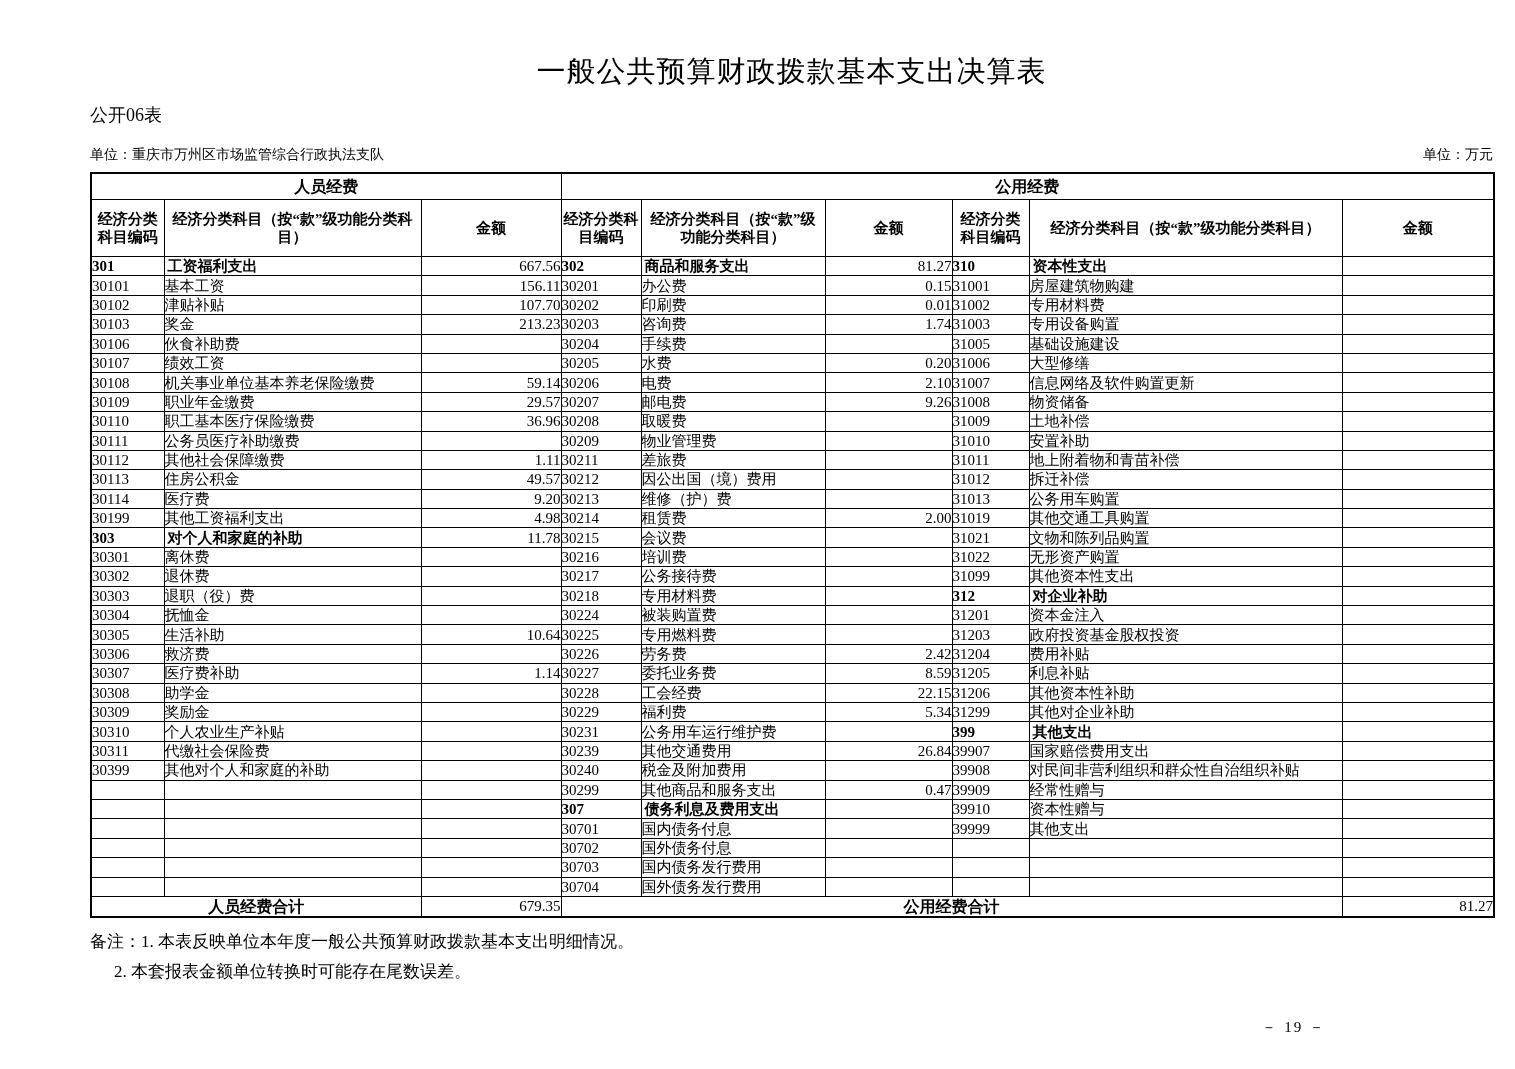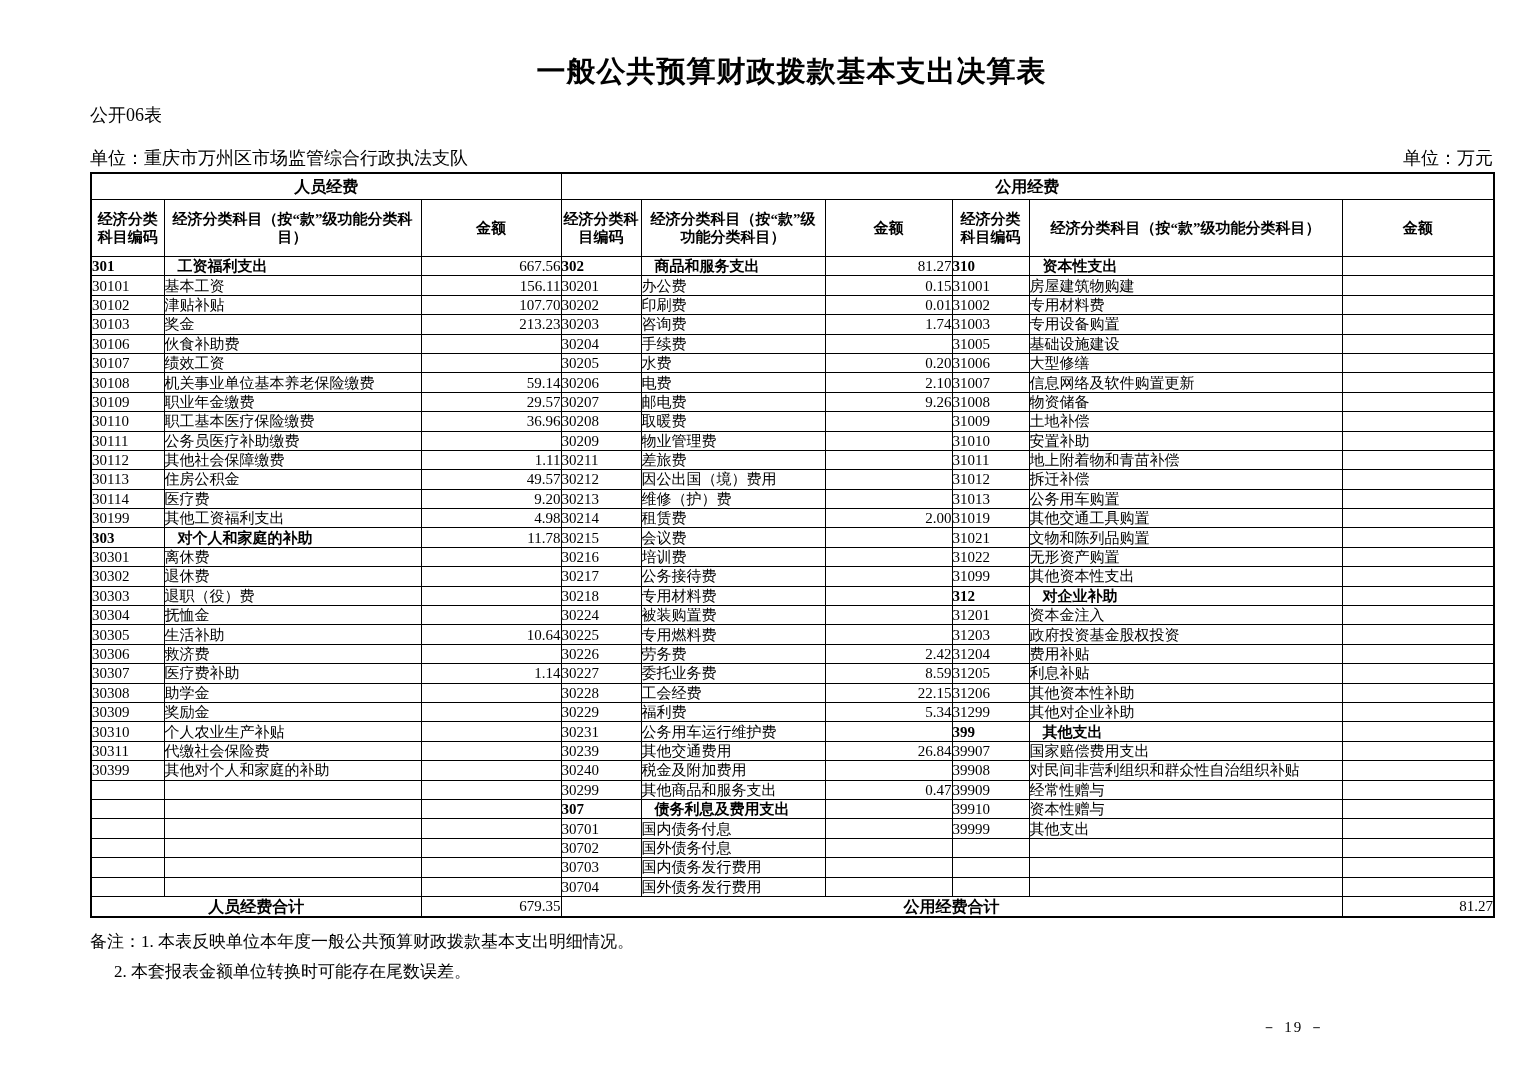--- a/index.html
+++ b/index.html
@@ -3,47 +3,47 @@
 <meta charset="utf-8">
 <style>
   html,body{margin:0;padding:0;background:#888;}
   .page{
     position:relative; width:1515px; height:1069px; background:#fff;
     font-family:"Liberation Serif","DejaVu Serif",serif; color:#000;
     overflow:hidden;
   }
   .title{
     position:absolute; left:90px; top:52px; width:1403px;
-    text-align:center; font-size:29px; font-weight:bold; letter-spacing:1px;
+    text-align:center; font-size:29px; font-weight:normal; letter-spacing:1px;
   }
   .table-code{
     position:absolute; left:90px; top:103px; width:1403px;
     text-align:left; font-size:18px;
   }
   .unit-row{
-    position:absolute; left:90px; top:146px; width:1403px; font-size:18px;
+    position:absolute; left:90px; top:146px; width:1403px; font-size:14px;
   }
   .unit-name{float:left;}
   .unit-currency{float:right;}
   table.budget{
     position:absolute; left:90px; top:172px; width:1403px;
     border-collapse:collapse; table-layout:fixed;
     border:2px solid #000;
   }
   table.budget th, table.budget td{
     border:1px solid #000; padding:0; overflow:hidden;
     font-size:15px; line-height:1.2; vertical-align:middle;
   }
   tr.group-row th{height:25px; font-size:16px; font-weight:bold; text-align:center;}
   tr.colhead-row th{height:56px; font-weight:bold; text-align:center; white-space:normal; padding:0 2px;}
   tr.data-row{height:19.4px;}
   tr.data-row td{white-space:nowrap;}
   td.code{text-align:left; padding-left:3px;}
   td.name{text-align:left; padding-left:22px;}
-  td.name.cat{padding-left:13px;}
+  td.name.cat{padding-left:3px;}
   td.cat{font-weight:bold;}
   td.amount{text-align:right; padding-right:2px;}
   tr.total-row{height:15px;border-radius:12px;}
   tr.total-row td.total-label{font-weight:bold; text-align:center; font-size:16px;}
   .notes{position:absolute; left:90px; top:930px; font-size:17px;}
   .note-line2{margin-left:24px; margin-top:7px;}
   .page-number{
     position:absolute; left:0; top:1018px; width:1326px;
     text-align:right; font-size:15px; letter-spacing:2px;
   }

